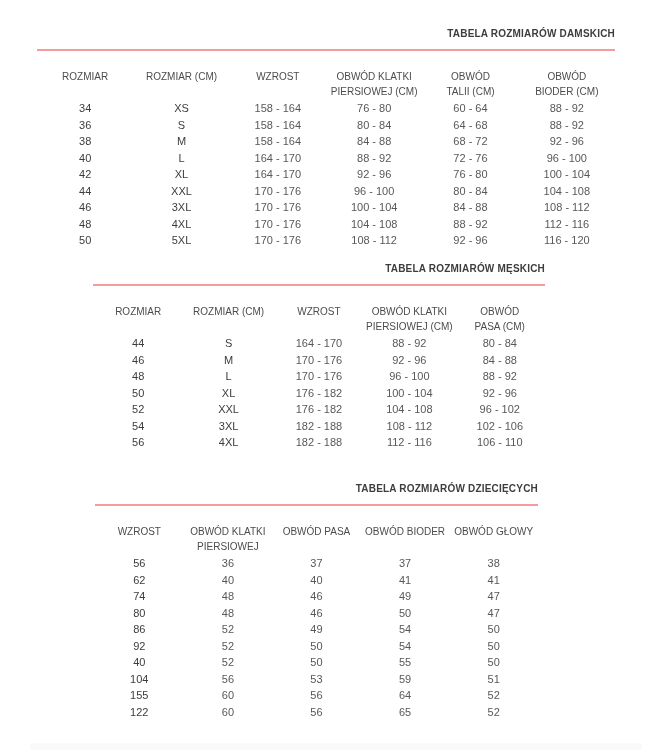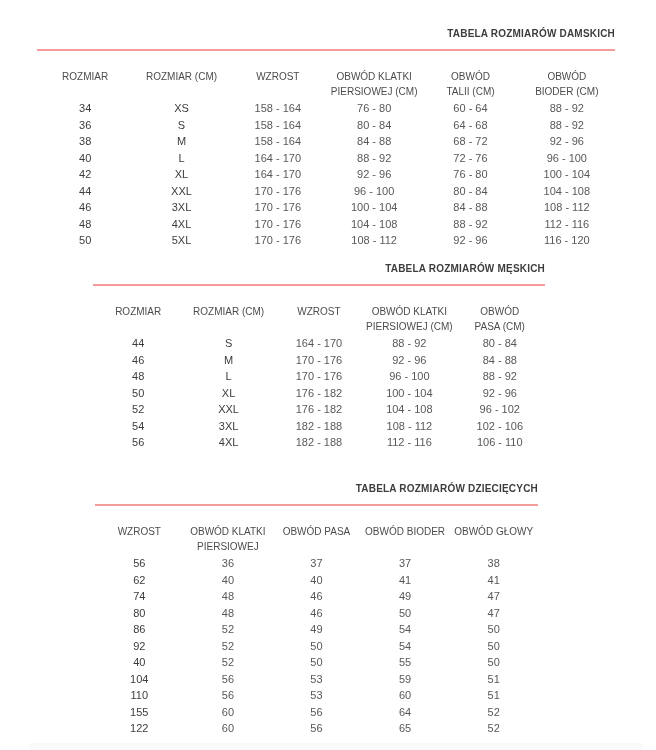--- a/index.html
+++ b/index.html
@@ -262,27 +262,20 @@
           <td>50</td>
         </tr>
         <tr>
           <td class="bold">104</td>
           <td>56</td>
           <td>53</td>
           <td>59</td>
           <td>51</td>
         </tr>
         <tr>
-          <td class="bold">110</td>
-          <td>56</td>
-          <td>53</td>
-          <td>60</td>
-          <td>51</td>
-        </tr>
-        <tr>
           <td class="bold">155</td>
           <td>60</td>
           <td>56</td>
           <td>64</td>
           <td>52</td>
         </tr>
         <tr>
           <td class="bold">122</td>
           <td>60</td>
           <td>56</td>

